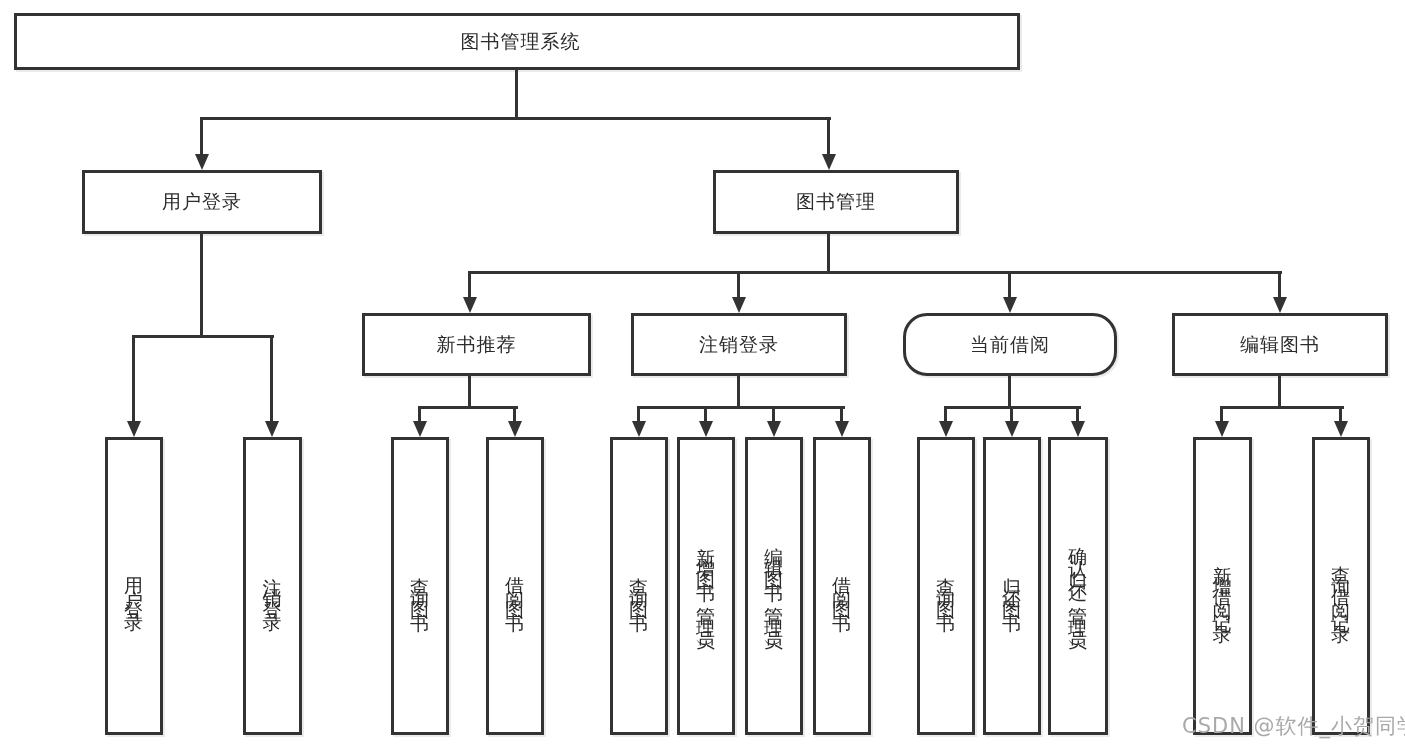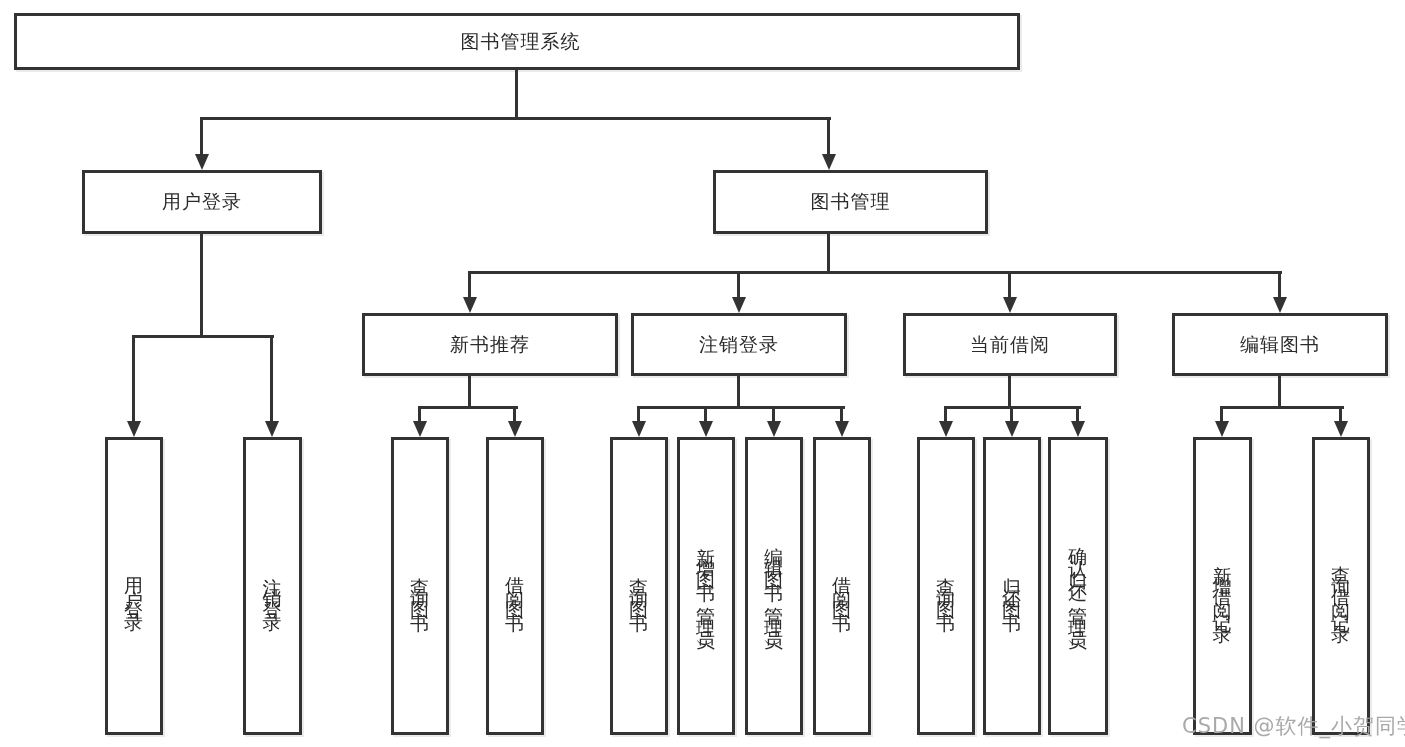--- a/index.html
+++ b/index.html
@@ -50,24 +50,24 @@
     top: 712px;
     font-size: 21px;
     color: #a9a9a9;
     white-space: nowrap;
     letter-spacing: 1px;
   }
 
   
   #root { left: 14px;  top: 13px;  width: 1006px; height: 57px; padding-left: 7px; }
   #l1a  { left: 82px;  top: 170px; width: 240px;  height: 64px; }
-  #l1b  { left: 713px; top: 170px; width: 275px;  height: 64px; }
-  #l2a  { left: 362px; top: 313px; width: 256px;  height: 63px; }
+  #l1b  { left: 713px; top: 170px; width: 246px;  height: 64px; }
+  #l2a  { left: 362px; top: 313px; width: 229px;  height: 63px; }
   #l2b  { left: 631px; top: 313px; width: 216px;  height: 63px; }
-  #l2c  { left: 903px; top: 313px; width: 214px;  height: 63px; }
+  #l2c  { left: 903px; top: 313px; width: 214px;  height: 63px; border-radius: 24px; }
   #l2d  { left: 1172px;top: 313px; width: 216px;  height: 63px; }
   .leaf { top: 437px; height: 298px; width: 58px; }
   #u1 { left: 105px; }
   #u2 { left: 243px; width: 59px; }
   #a1 { left: 391px; }
   #a2 { left: 486px; }
   #b1 { left: 610px; }
   #b2 { left: 677px; }
   #b3 { left: 745px; }
   #b4 { left: 813px; }

